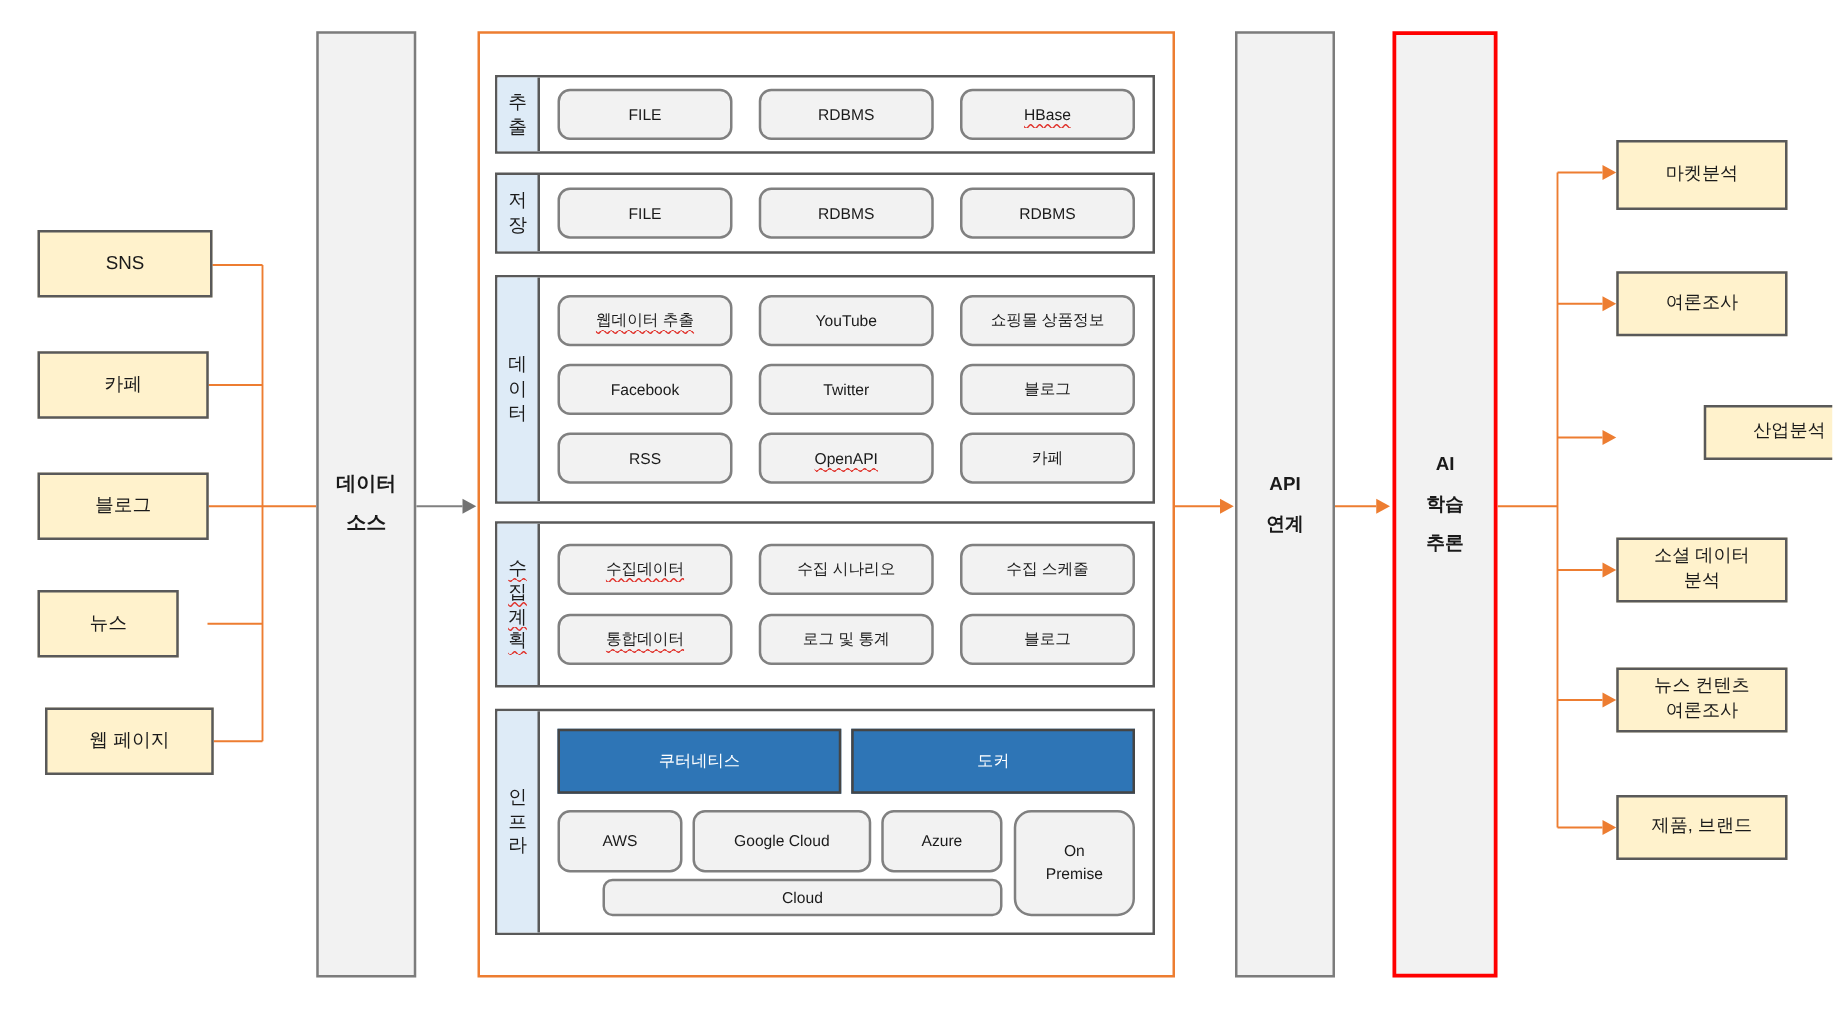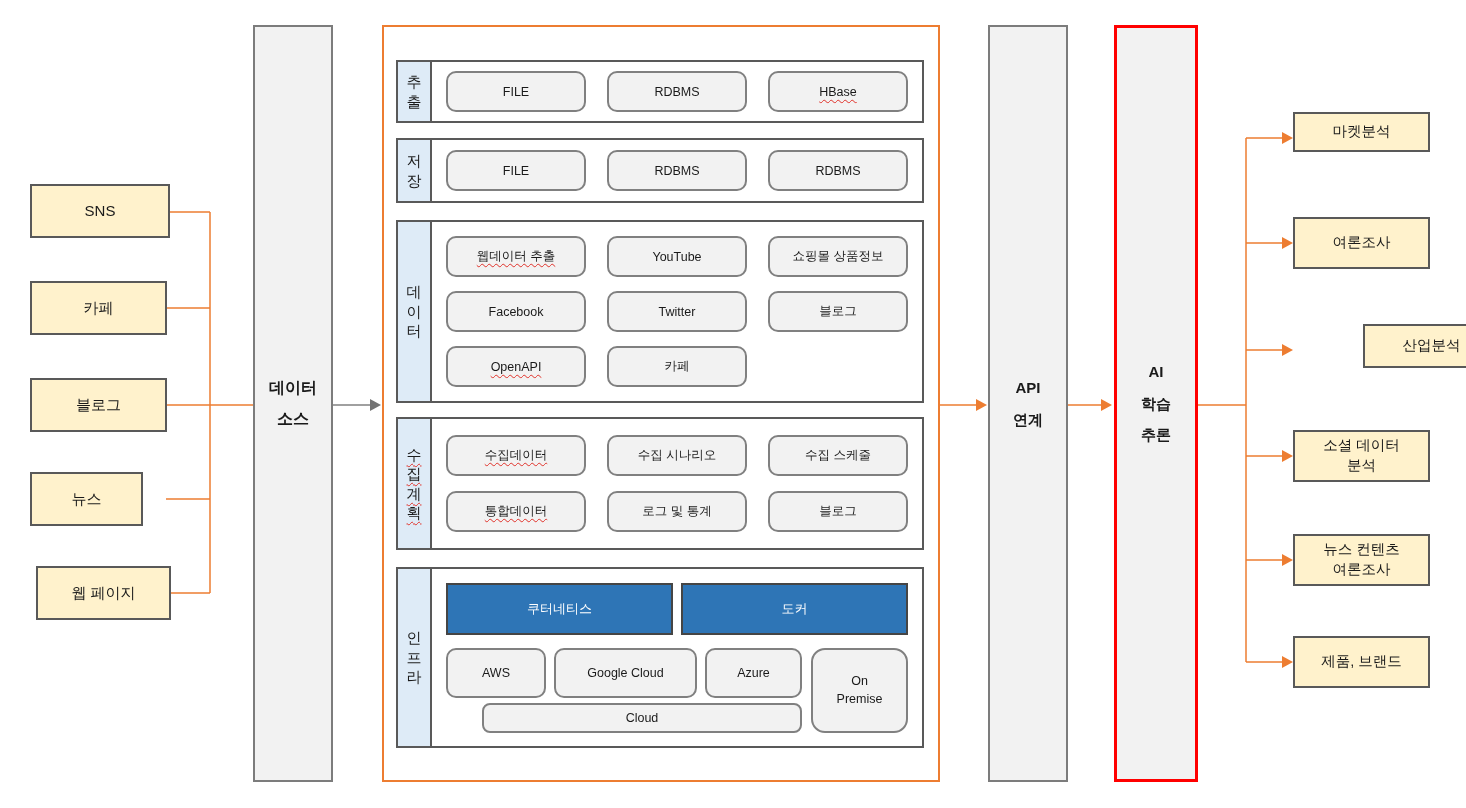--- a/index.html
+++ b/index.html
@@ -132,20 +132,21 @@
       <div class="prow-label">데
 이
 터</div>
       <div class="prow-body">
         <div class="btn sq">웹데이터 추출</div>
         <div class="btn">YouTube</div>
         <div class="btn">쇼핑몰 상품정보</div>
         <div class="btn">Facebook</div>
         <div class="btn">Twitter</div>
         <div class="btn">블로그</div>
+        <div class="btn">RSS</div>
         <div class="btn sq">OpenAPI</div>
         <div class="btn">카페</div>
       </div>
     </div>
 
     <div class="prow" style="top:390px;height:133px">
       <div class="prow-label sq">수
 집
 계
 획</div>
@@ -185,21 +186,21 @@
 
   </div>
 
   <div class="col col-api">API
 연계</div>
 
   <div class="col col-ai">AI
 학습
 추론</div>
 
-  <div class="ybox out" style="left:1293px;top:112px;width:137px;height:40px">마켓분석</div>
+  <div class="ybox out" style="left:1293px;top:112px;width:137px;height:56px">마켓분석</div>
   <div class="ybox out" style="left:1293px;top:217px;width:137px;height:52px">여론조사</div>
   <div class="ybox out" style="left:1363px;top:324px;width:137px;height:44px">산업분석</div>
   <div class="ybox out" style="left:1293px;top:430px;width:137px;height:52px">소셜 데이터
 분석</div>
   <div class="ybox out" style="left:1293px;top:534px;width:137px;height:52px">뉴스 컨텐츠
 여론조사</div>
   <div class="ybox out" style="left:1293px;top:636px;width:137px;height:52px">제품, 브랜드</div>
 
 </div>
 

